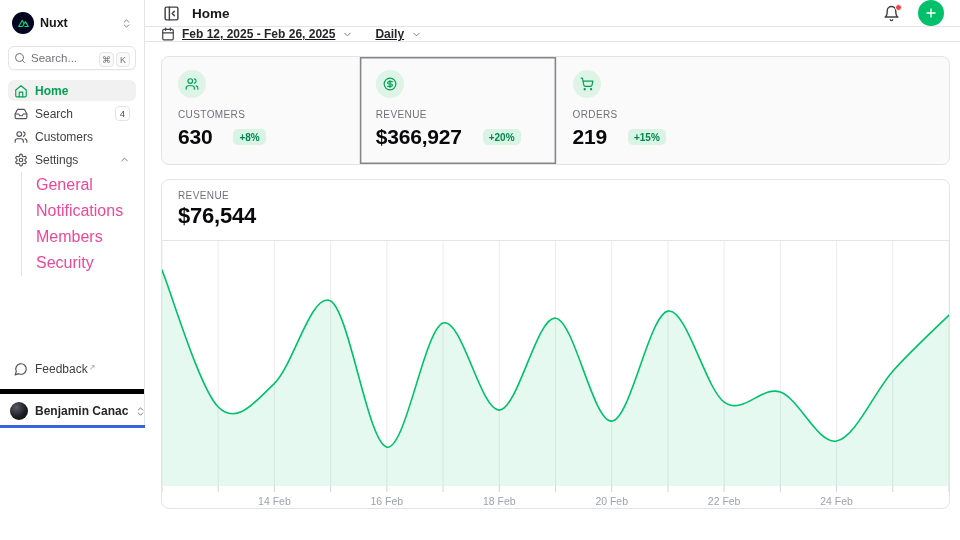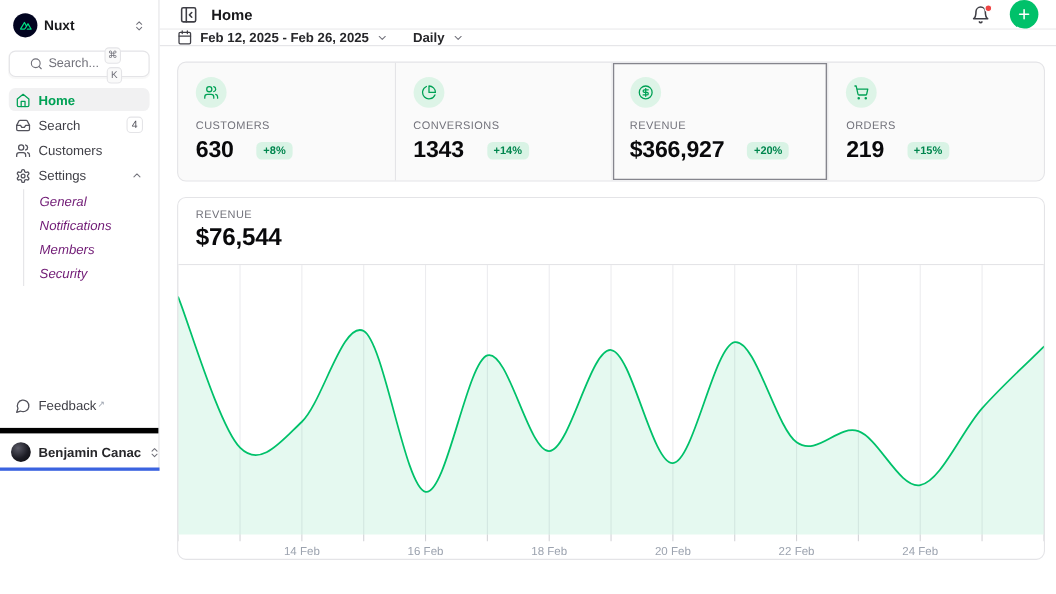--- a/index.html
+++ b/index.html
@@ -15,40 +15,40 @@
     border-radius:6px; cursor:pointer; }
   .ws-logo { width:22px; height:22px; border-radius:50%; background:#020420;
     display:flex; align-items:center; justify-content:center; flex:none; }
   .ws-name { font-size:12.5px; font-weight:700; color:#18181b; flex:1; }
   .icon { display:inline-flex; flex:none; }
   .icon svg { display:block; }
   .muted { color:#71717a; }
 
   .search-box { margin:8px 0 10px; height:24px; border:1px solid #e4e4e7;
     border-radius:6px; background:#fff; display:flex; align-items:center;
-    gap:5px; padding:0 18px; cursor:text; box-shadow:0 1px 1px rgba(0,0,0,.03); }
+    gap:5px; padding:0 5px; cursor:text; box-shadow:0 1px 1px rgba(0,0,0,.03); }
   .search-ph { font-size:11.5px; color:#71717a; flex:1; }
   .kbd { font-size:9px; color:#71717a; border:1px solid #e4e4e7; background:#fafafa;
     border-radius:4px; min-width:14px; height:15px; display:inline-flex;
     align-items:center; justify-content:center; padding:0 2px; }
   .kbd + .kbd { margin-left:2px; }
 
   .nav { display:flex; flex-direction:column; gap:2px; }
   .nav-item { display:flex; align-items:center; gap:7px; padding:3px 6px;
     border-radius:6px; font-size:12px; color:#3f3f46; cursor:pointer; height:21px; }
   .nav-item .lbl { flex:1; white-space:nowrap; }
   .nav-item.active { background:#f1f1f2; color:#00a155; font-weight:600; }
   .nav-item.active .lbl { color:#00a155; }
   .badge-count { font-size:9.5px; color:#52525b; border:1px solid #e4e4e7;
     border-radius:4px; padding:0 4px; height:15px; display:inline-flex;
     align-items:center; background:#fff; }
   .sub-tree { margin-left:13px; border-left:1px solid #e4e4e7; padding-left:0;
     display:flex; flex-direction:column; }
-  .sub-item { font-size:12px; color:#701a75; padding:4px 0 4px 14px; cursor:pointer;
-    border-radius:0 6px 6px 0;font-style:italic; }
+  .sub-item { font-size:16px; color:#ec4899; padding:4px 0 4px 14px; cursor:pointer;
+    border-radius:0 6px 6px 0; }
 
   .sb-spacer { flex:1; }
   .sb-footer { padding:4px 8px 10px; display:flex; flex-direction:column; gap:2px; }
   .ext { font-size:8px; color:#9ca3af; margin-left:1px; transform:translateY(-3px);
     display:inline-block; }
   .user-row { border-top:5px solid #000000; padding:8px 10px; display:flex;
     align-items:center; gap:7px; cursor:pointer; }
   .avatar { width:18px; height:18px; border-radius:50%; flex:none;
     background:radial-gradient(circle at 35% 30%, #5a5a66 0%, #1c1c24 55%, #08080c 100%); }
   .user-name { font-size:12px; font-weight:600; color:#27272a; flex:1; white-space:nowrap; }
@@ -60,21 +60,21 @@
     align-items:center; padding:0 16px; gap:10px; background:#fff; }
   .page-title { font-size:13.5px; font-weight:700; color:#18181b; flex:1; }
   .iconbtn { background:none; border:none; cursor:pointer; display:inline-flex;
     align-items:center; justify-content:center; position:relative; padding:2px; }
   .bell-dot { position:absolute; top:1px; right:0px; width:7px; height:7px;
     border-radius:50%; border:1.5px solid #fff; }
   .add-btn { width:26px; height:26px; border-radius:50%; border:none; cursor:pointer;
     display:inline-flex; align-items:center; justify-content:center; margin-left:6px; }
 
   .toolbar { height:38px; border-bottom:1px solid #e4e4e7; display:flex;
-    align-items:flex-end; padding:0 16px; gap:22px; background:#fff; }
+    align-items:flex-end; padding:0 16px; gap:22px; background:#fff;text-decoration:underline; }
   .tool-btn { display:flex; align-items:center; gap:7px; background:none; border:none;
     cursor:pointer; font-family:inherit; font-size:12px; font-weight:600; color:#27272a; }
 
   .content { padding:14px 10px 0 16px; }
 
   
   .stats { display:grid; grid-template-columns:repeat(4,1fr);
     border:1px solid #e4e4e7; border-radius:8px; background:#fafafa; }
   .stat-cell { padding:13px 16px 15px; cursor:pointer; position:relative; }
   .stat-cell + .stat-cell { border-left:1px solid #e4e4e7; }
@@ -281,33 +281,20 @@
                 <path d="M16 3.13a4 4 0 0 1 0 7.75"></path>
               </svg>
           </span>
           <div class="stat-label">CUSTOMERS</div>
           <div class="stat-line">
             <span class="stat-value">630</span>
             <span class="delta-badge">+8%</span>
           </div>
         </div>
 
-        <div class="stat-cell">
-          <span class="stat-icon">
-            <svg width="14" height="14" viewBox="0 0 24 24" fill="none" stroke="#00a155" stroke-width="2" stroke-linecap="round" stroke-linejoin="round">
-                <path d="M21.21 15.89A10 10 0 1 1 8 2.83"></path>
-                <path d="M22 12A10 10 0 0 0 12 2v10z"></path>
-              </svg>
-          </span>
-          <div class="stat-label">CONVERSIONS</div>
-          <div class="stat-line">
-            <span class="stat-value">1343</span>
-            <span class="delta-badge">+14%</span>
-          </div>
-        </div>
 
         <div class="stat-cell selected">
           <span class="stat-icon">
             <svg width="14" height="14" viewBox="0 0 24 24" fill="none" stroke="#00a155" stroke-width="2" stroke-linecap="round" stroke-linejoin="round">
                 <circle cx="12" cy="12" r="10"></circle>
                 <path d="M16 8h-6a2 2 0 1 0 0 4h4a2 2 0 1 1 0 4H8"></path>
                 <path d="M12 18V6"></path>
               </svg>
           </span>
           <div class="stat-label">REVENUE</div>

